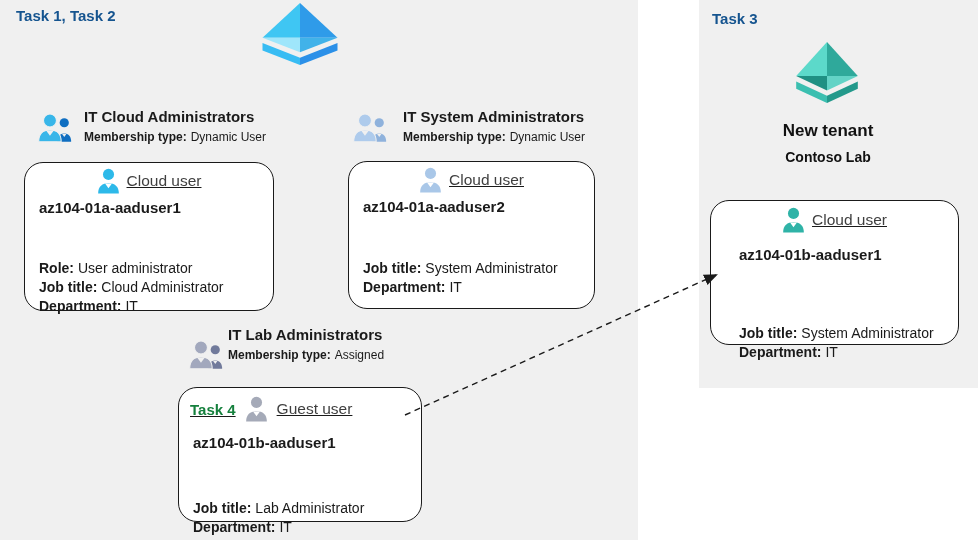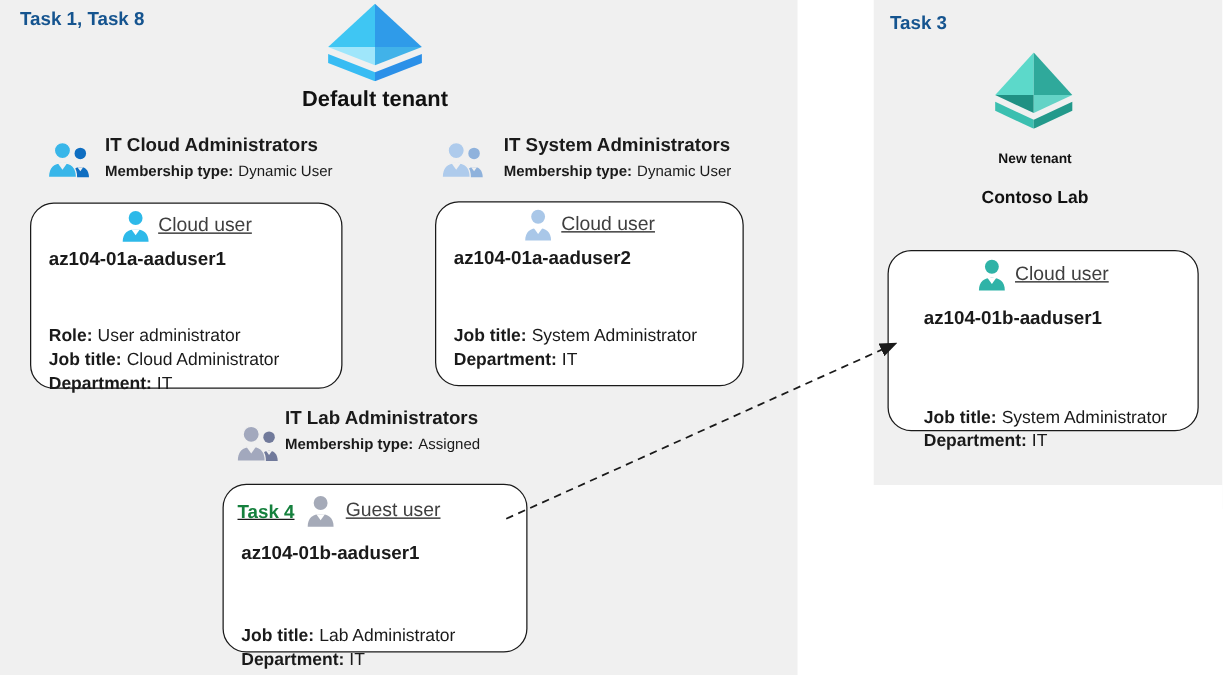--- a/index.html
+++ b/index.html
@@ -74,31 +74,30 @@
   .arrow-layer{position:absolute;left:0;top:0;pointer-events:none;}
 </style>
 </head>
 <body>
 
 <div class="stage">
 
   <div class="panel panel-left"></div>
   <div class="panel panel-right"></div>
 
-  <div class="task" style="left:16px;top:7px;">Task 1, Task 8</div>
+  <div class="task" style="left:16px;top:7px;">Task 1, Task 2</div>
 
   <svg class="abs" style="left:255px;top:3px;" width="90" height="62" viewBox="0 0 96 68" preserveAspectRatio="none">
     <polygon points="48,0 8,38 48,38" fill="#3fc6f3"></polygon>
     <polygon points="48,0 88,38 48,38" fill="#2f9be9"></polygon>
     <polygon points="8,38 48,38 48,54" fill="#9fe6fb"></polygon>
     <polygon points="48,38 88,38 48,54" fill="#41b2e9"></polygon>
     <polygon points="8,44 48,60 48,68 8,52" fill="#38bcf3"></polygon>
     <polygon points="48,60 88,44 88,52 48,68" fill="#2b90e8"></polygon>
   </svg>
-  <div class="tenant-title" style="left:180px;top:69px;width:240px;">Default tenant</div>
 
   <svg class="abs g-blue" style="left:38px;top:113px;" width="35" height="30" viewBox="0 0 38 32">
     <g>
       <circle class="back-f" cx="28.5" cy="10.3" r="5"></circle>
       <path class="back-f" d="M21,31 C21,24.6 24.4,22 28.5,22 C32.6,22 36,24.6 36,31 Z"></path>
       <polygon class="notch-panel" points="26,22.2 31,22.2 28.5,25.8"></polygon>
     </g>
     <g>
       <circle class="front-f front-stroke" cx="13" cy="7.8" r="7"></circle>
       <path class="front-f front-stroke" d="M0.8,31 C0.8,21.8 6,18.2 13,18.2 C20,18.2 25.2,21.8 25.2,31 Z"></path>
@@ -203,21 +202,21 @@
   <div class="task" style="left:712px;top:10px;">Task 3</div>
 
   <svg class="abs" style="left:790px;top:42px;" width="74" height="61" viewBox="0 0 96 68" preserveAspectRatio="none">
     <polygon points="48,0 8,38 48,38" fill="#5cd9ca"></polygon>
     <polygon points="48,0 88,38 48,38" fill="#2fa99b"></polygon>
     <polygon points="8,38 48,38 48,54" fill="#1f9083"></polygon>
     <polygon points="48,38 88,38 48,54" fill="#63d3c6"></polygon>
     <polygon points="8,44 48,60 48,68 8,52" fill="#3bbfb0"></polygon>
     <polygon points="48,60 88,44 88,52 48,68" fill="#23998b"></polygon>
   </svg>
-  <div class="tenant-title" style="left:708px;top:121px;width:240px;font-size:11px;">New tenant</div>
+  <div class="tenant-title" style="left:708px;top:121px;width:240px;font-size:17px;">New tenant</div>
   <div class="tenant-title" style="left:708px;top:149px;width:240px;font-size:14px;">Contoso Lab</div>
 
   <div class="card card4">
     <div class="hdr">
       <svg class="p-teal" width="23" height="26" viewBox="0 0 24 27">
         <circle class="fillp" cx="12" cy="6.6" r="5.8"></circle>
         <path class="fillp" d="M1.2,26.5 C1.2,19 5.6,15.9 12,15.9 C18.4,15.9 22.8,19 22.8,26.5 Z"></path>
         <polygon class="notch-white" points="8.4,16.1 15.6,16.1 12,21"></polygon>
       </svg>
       <span class="type-label">Cloud user</span>

